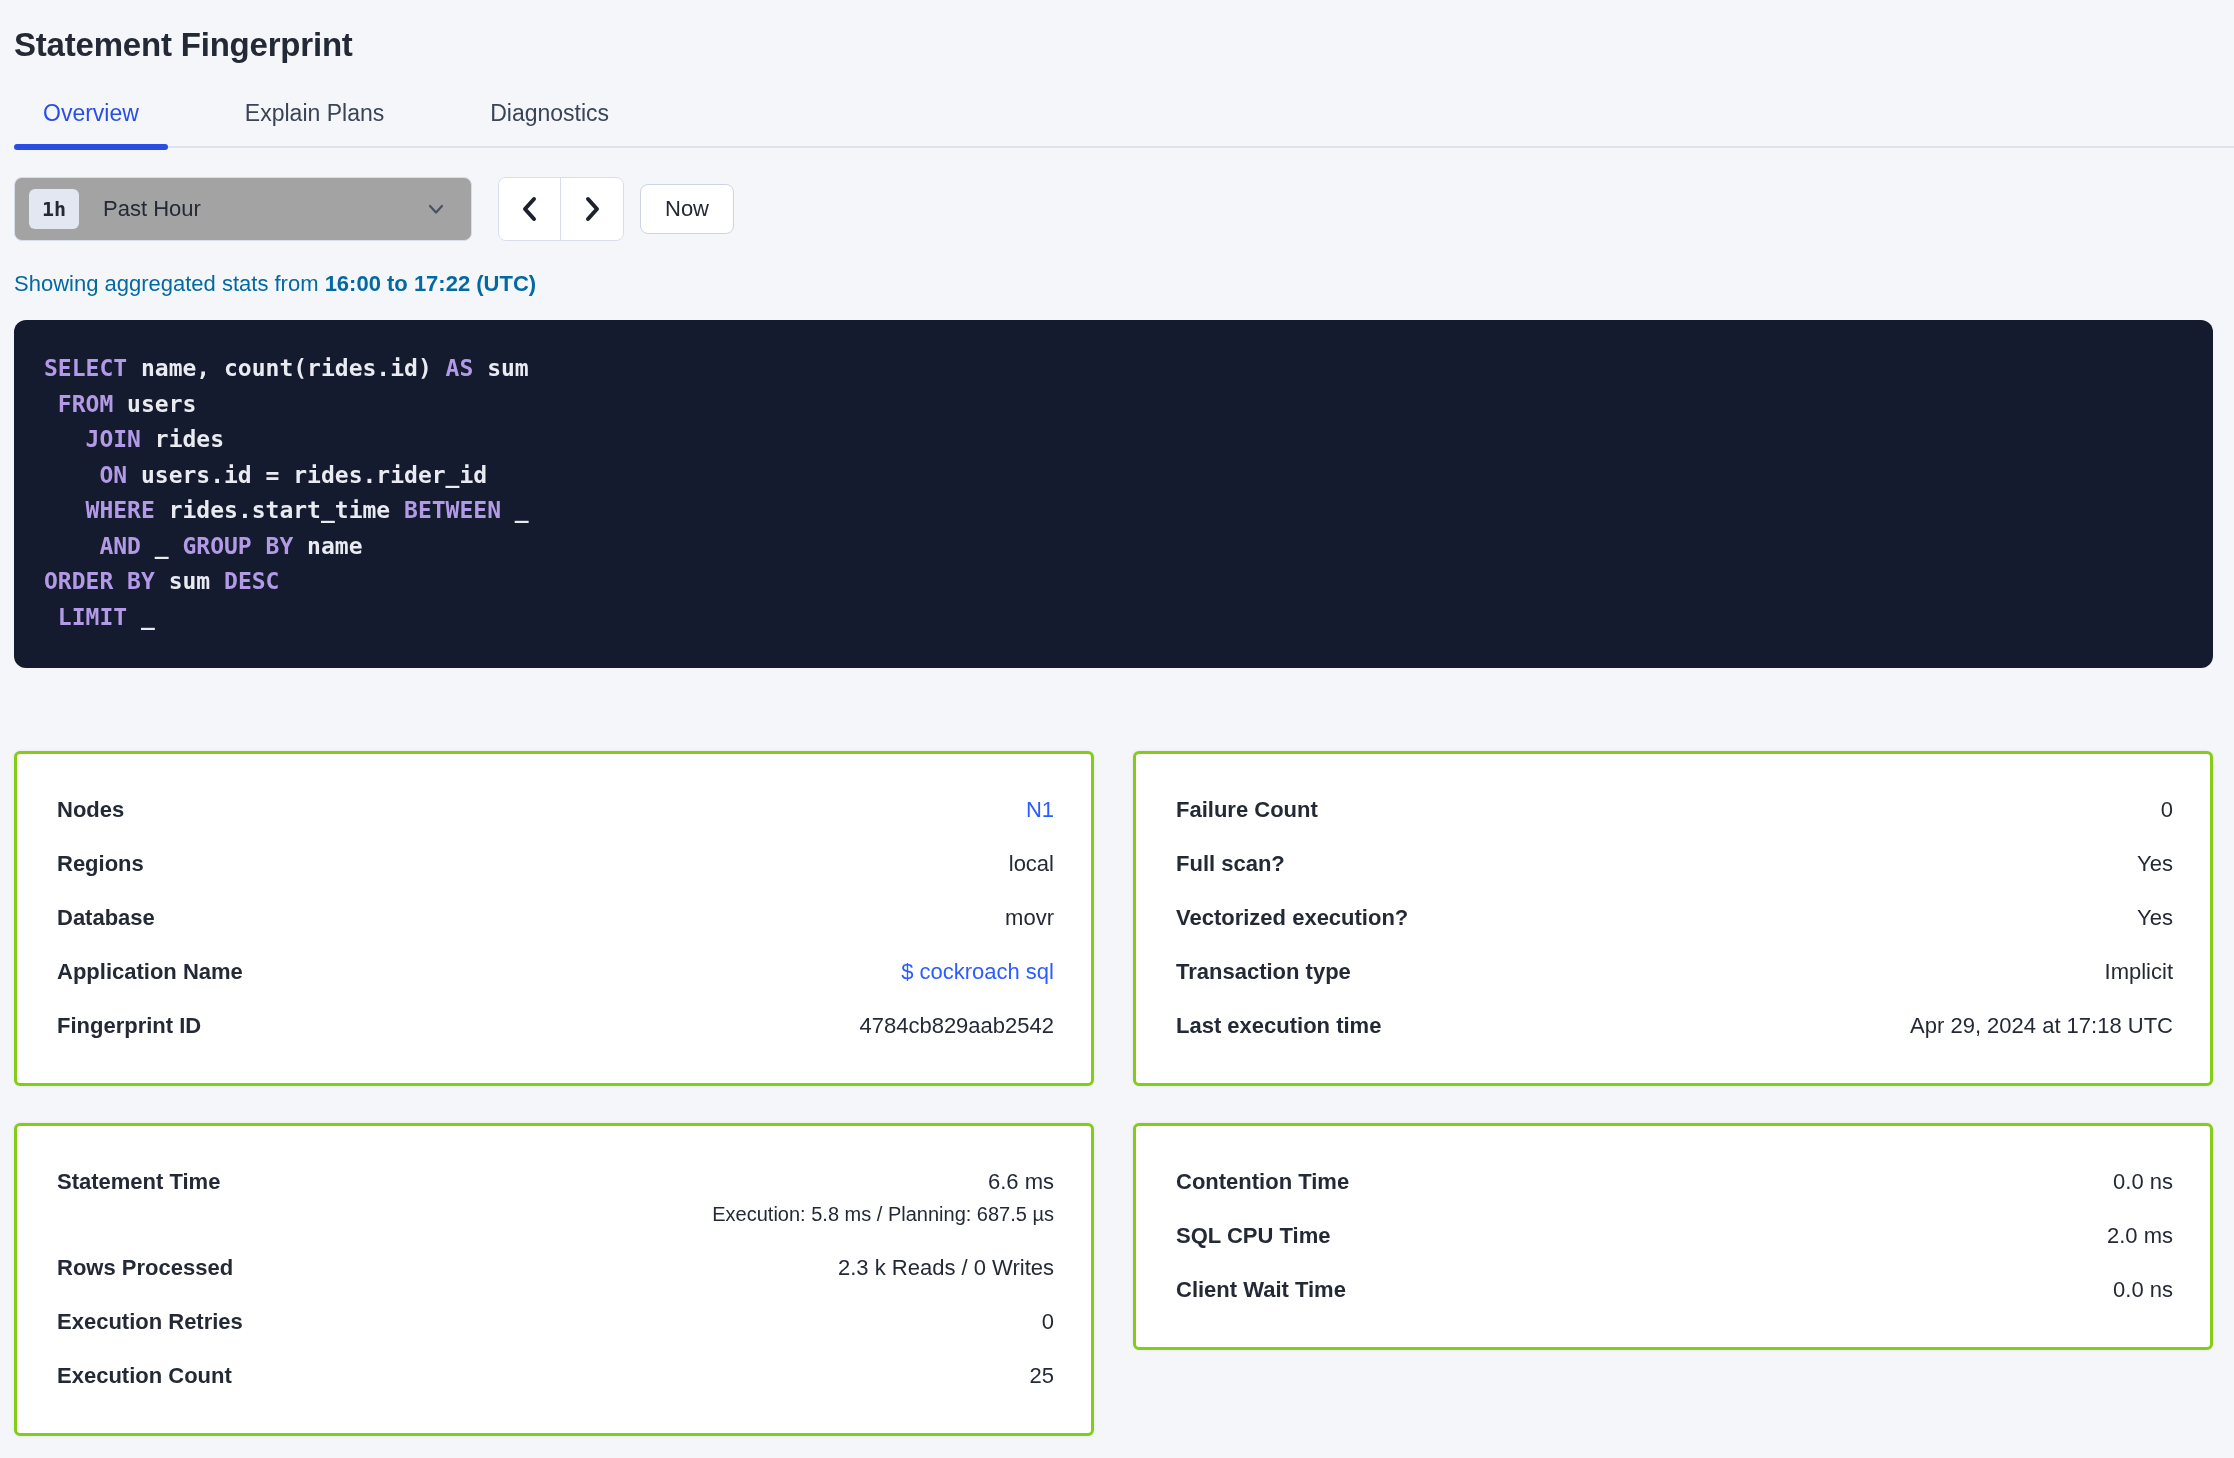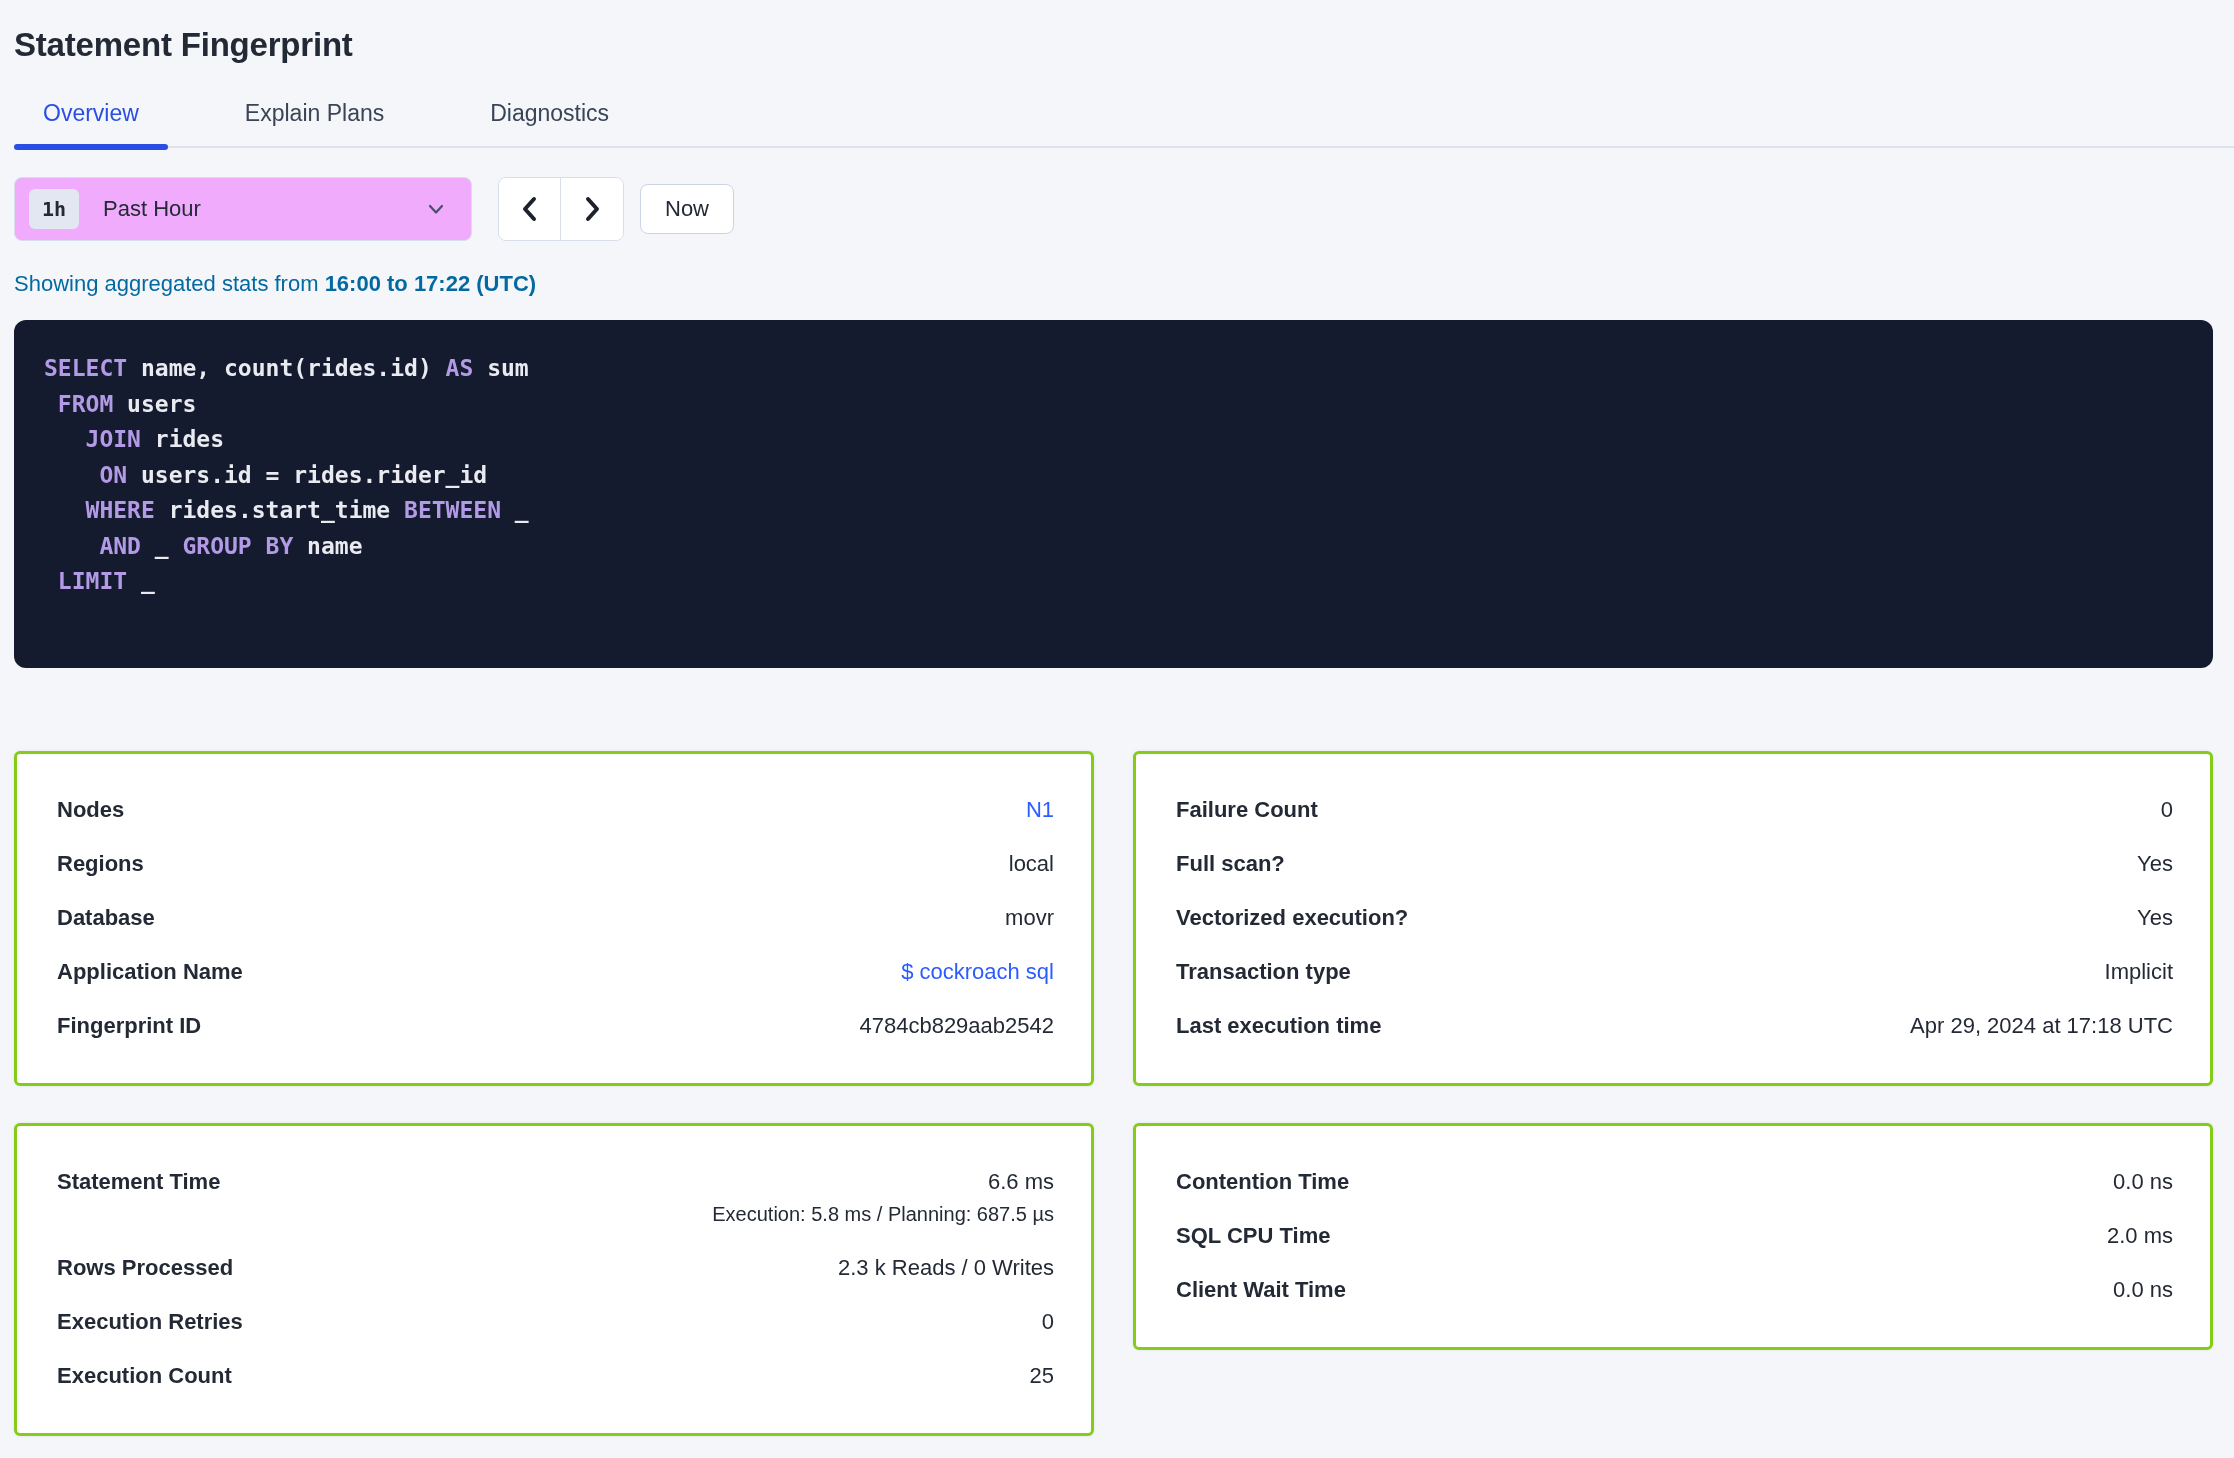--- a/index.html
+++ b/index.html
@@ -49,21 +49,21 @@
     height: 6px;
     border-radius: 3px;
     background: #2b4ee2;
     z-index: 1;
   }
 
   
   .controls { display: flex; align-items: center; margin-top: 29px; }
   .time-picker {
     width: 458px; height: 64px;
-    background: #f0abfc;
+    background: #a3a3a3;
     border: 1px solid #d7ddea;
     border-radius: 8px;
     display: flex; align-items: center;
     padding: 0 24px 0 14px;
     cursor: pointer;
   }
   .interval-badge {
     background: #e2e7f1;
     border-radius: 6px;
     font-family: "DejaVu Sans Mono", monospace;
@@ -199,20 +199,21 @@
 
   <p class="summary"><span>Showing aggregated stats from </span><b>16:00 to 17:22 (UTC)</b></p>
 
   <div class="sql-box">
       <div class="code-line"><span class="kw">SELECT</span><span> name, count(rides.id) </span><span class="kw">AS</span><span> sum</span></div>
       <div class="code-line"><span> </span><span class="kw">FROM</span><span> users</span></div>
       <div class="code-line"><span>   </span><span class="kw">JOIN</span><span> rides</span></div>
       <div class="code-line"><span>    </span><span class="kw">ON</span><span> users.id = rides.rider_id</span></div>
       <div class="code-line"><span>   </span><span class="kw">WHERE</span><span> rides.start_time </span><span class="kw">BETWEEN</span><span> _</span></div>
       <div class="code-line"><span>    </span><span class="kw">AND</span><span> _ </span><span class="kw">GROUP BY</span><span> name</span></div>
+      <div class="code-line"><span class="kw">ORDER BY</span><span> sum </span><span class="kw">DESC</span></div>
       <div class="code-line"><span> </span><span class="kw">LIMIT</span><span> _</span></div>
     </div>
 
   <div class="cards">
     <div class="card">
         <div class="stat-row">
           <span class="stat-label">Nodes</span>
           <div class="stat-value-wrap">
             <span class="stat-value link">N1</span>
           </div>

